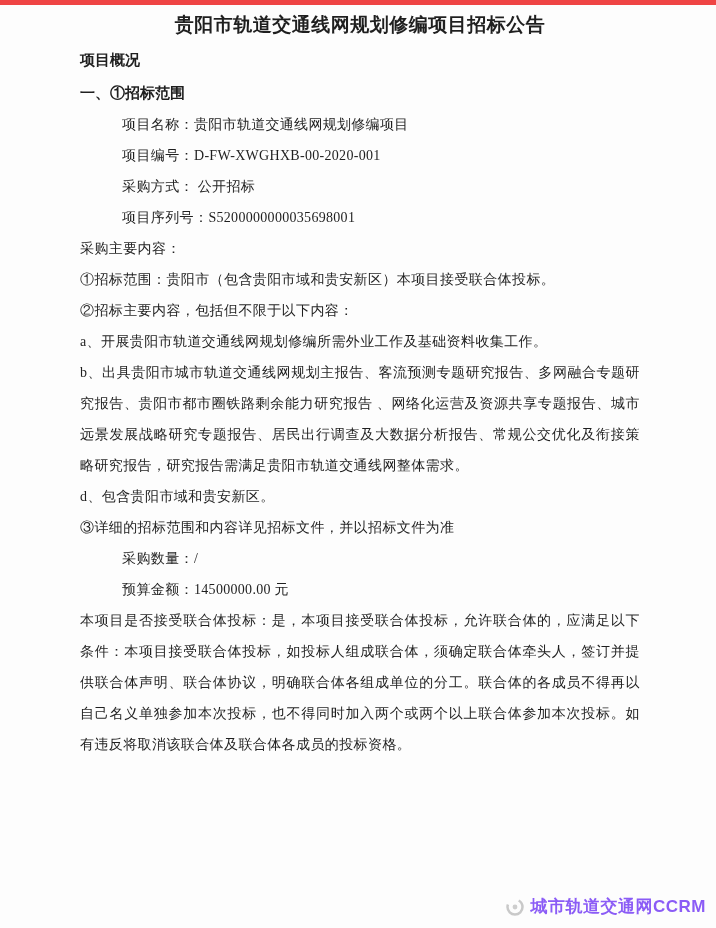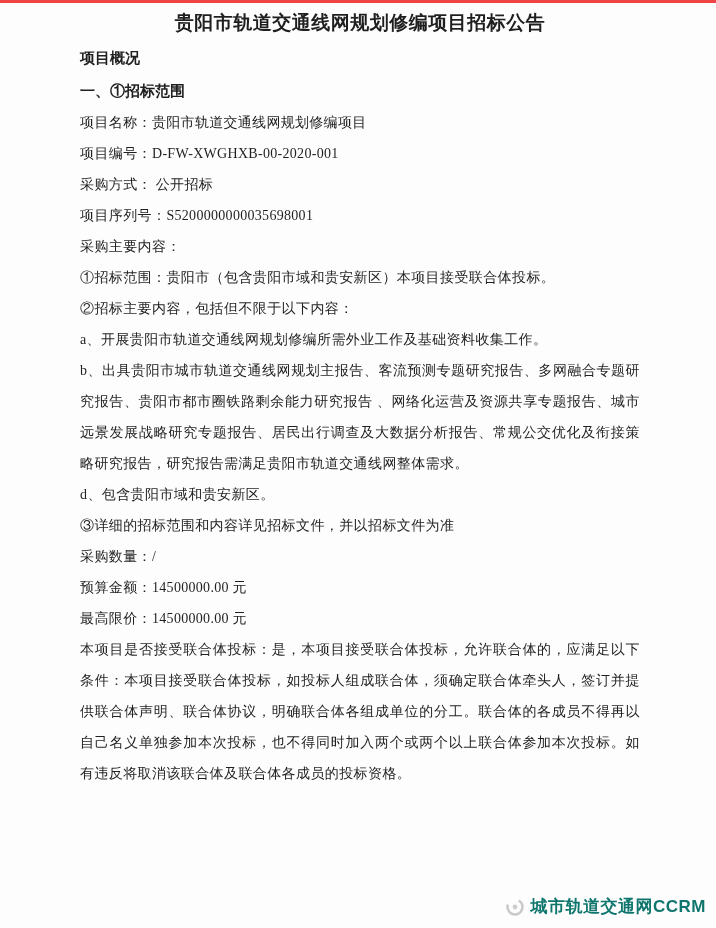--- a/index.html
+++ b/index.html
@@ -6,21 +6,21 @@
     margin: 0;
     padding: 0;
     background: #f4f4f4;
   }
   .page {
     position: relative;
     width: 716px;
     height: 928px;
     margin: 0 auto;
     background: #fdfdfd;
-    border-top: 3px solid #ef4444;
+    border-top: 5px solid #ef4444;
     box-sizing: border-box;
     overflow: hidden;
     font-family: "Liberation Serif", "DejaVu Serif", serif;
     color: #1f1f1f;
   }
   .content {
     padding: 4px 76px 0 80px;
   }
   .doc-title {
     font-size: 19px;
@@ -42,32 +42,33 @@
     margin: 0;
     text-align: justify;
     white-space: pre-wrap;
     letter-spacing: 0.4px;
   }
   .field-row {
     font-size: 14px;
     line-height: 31px;
     white-space: pre-wrap;
     letter-spacing: 0.4px;
+    margin-left: 42px;
   }
   .field-row .value {
     letter-spacing: 0.3px;
   }
   .watermark {
     position: absolute;
     right: 10px;
     bottom: 10px;
     display: flex;
     align-items: center;
     gap: 6px;
-    color: #0f766e;
+    color: #8b5cf6;
     font-family: "Liberation Sans", sans-serif;
     font-size: 17px;
     font-weight: bold;
     letter-spacing: 0.5px;
     user-select: none;
   }
   .wm-logo {
     width: 20px;
     height: 20px;
     display: inline-block;
@@ -100,21 +101,20 @@
     <p class="para">②招标主要内容，包括但不限于以下内容：</p>
     <p class="para">a、开展贵阳市轨道交通线网规划修编所需外业工作及基础资料收集工作。</p>
     <p class="para">b、出具贵阳市城市轨道交通线网规划主报告、客流预测专题研究报告、多网融合专题研究报告、贵阳市都市圈铁路剩余能力研究报告 、网络化运营及资源共享专题报告、城市远景发展战略研究专题报告、居民出行调查及大数据分析报告、常规公交优化及衔接策略研究报告，研究报告需满足贵阳市轨道交通线网整体需求。</p>
     <p class="para">d、包含贵阳市域和贵安新区。</p>
     <p class="para">③详细的招标范围和内容详见招标文件，并以招标文件为准</p>
 
     <div class="field-row"><span class="label">采购数量：</span><span class="value">/</span></div>
 
     <div class="field-row"><span class="label">预算金额：</span><span class="value">14500000.00 元</span></div>
 
-    <div class="field-row"><span class="label">最高限价：</span><span class="value">14500000.00 元</span></div>
 
     <p class="para">本项目是否接受联合体投标：是，本项目接受联合体投标，允许联合体的，应满足以下条件：本项目接受联合体投标，如投标人组成联合体，须确定联合体牵头人，签订并提供联合体声明、联合体协议，明确联合体各组成单位的分工。联合体的各成员不得再以自己名义单独参加本次投标，也不得同时加入两个或两个以上联合体参加本次投标。如有违反将取消该联合体及联合体各成员的投标资格。</p>
 
   </div>
 
   <div class="watermark">
     <span class="wm-logo">
       <svg width="20" height="20" viewBox="0 0 20 20">
         <circle cx="10" cy="10" r="7.5" fill="none" stroke="#c9c9c9" stroke-width="2.5" stroke-dasharray="34 13" stroke-dashoffset="8"></circle>
         <circle cx="10" cy="10" r="2.4" fill="#cecece"></circle>

